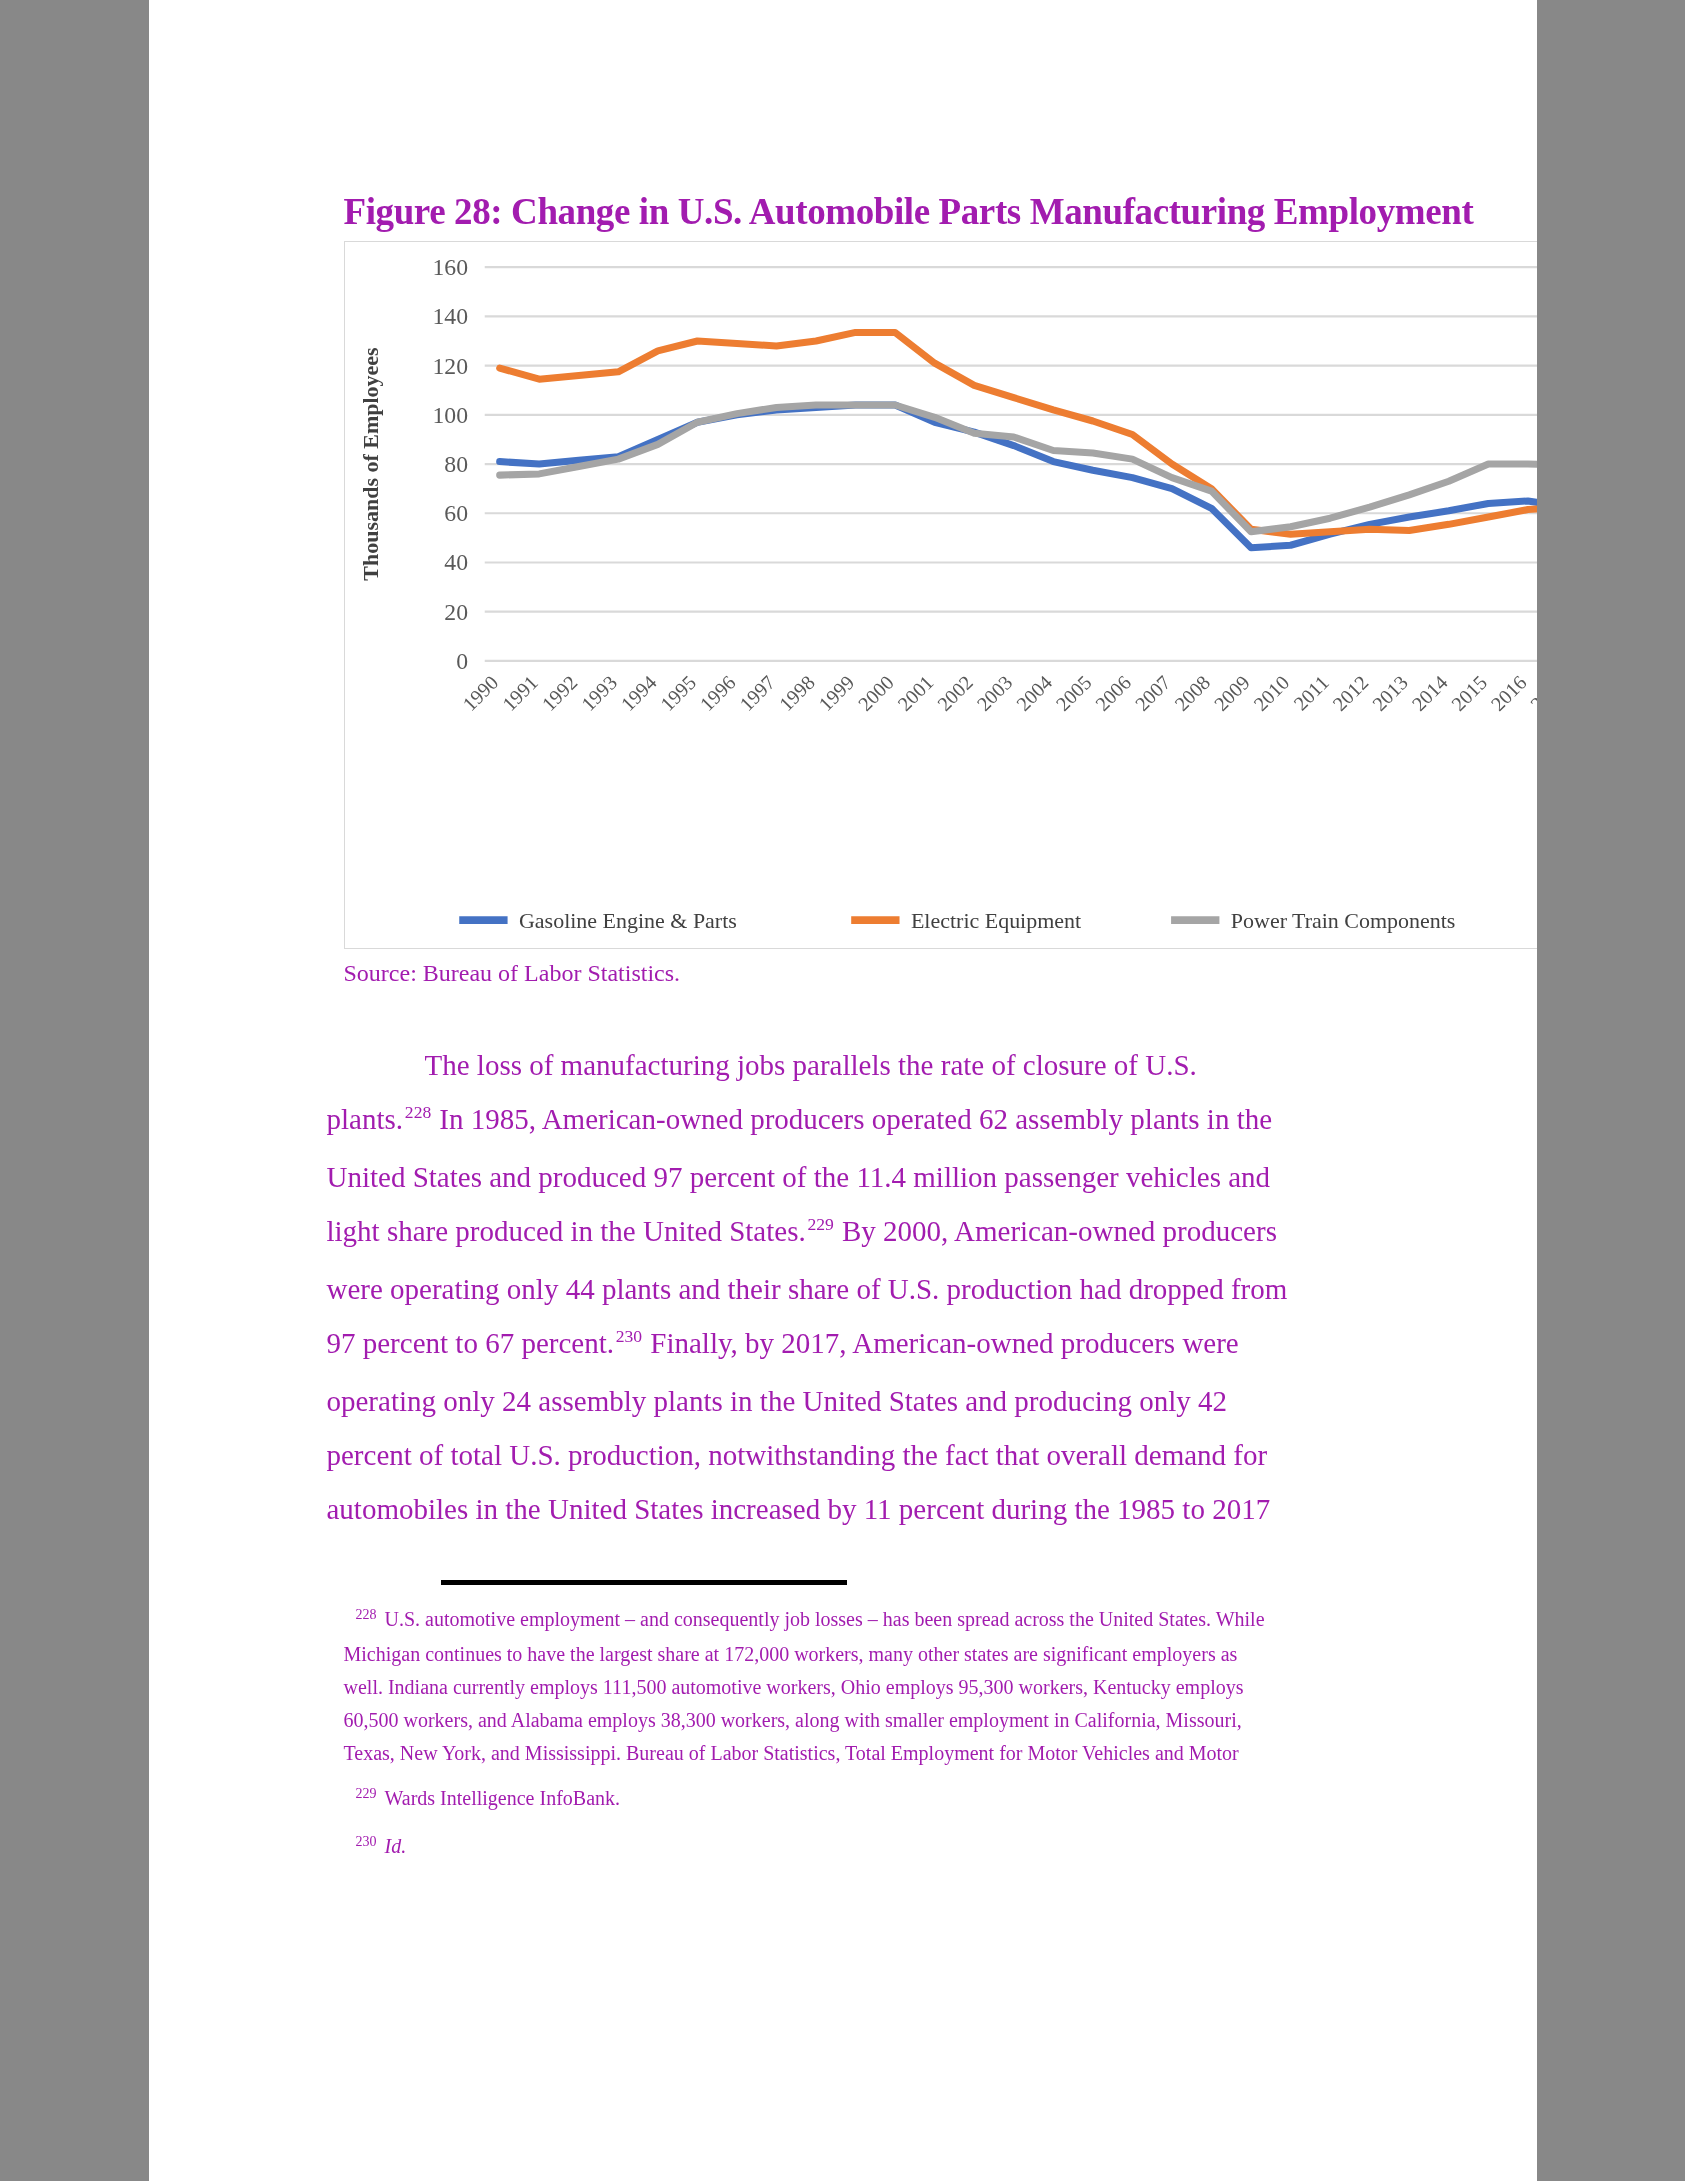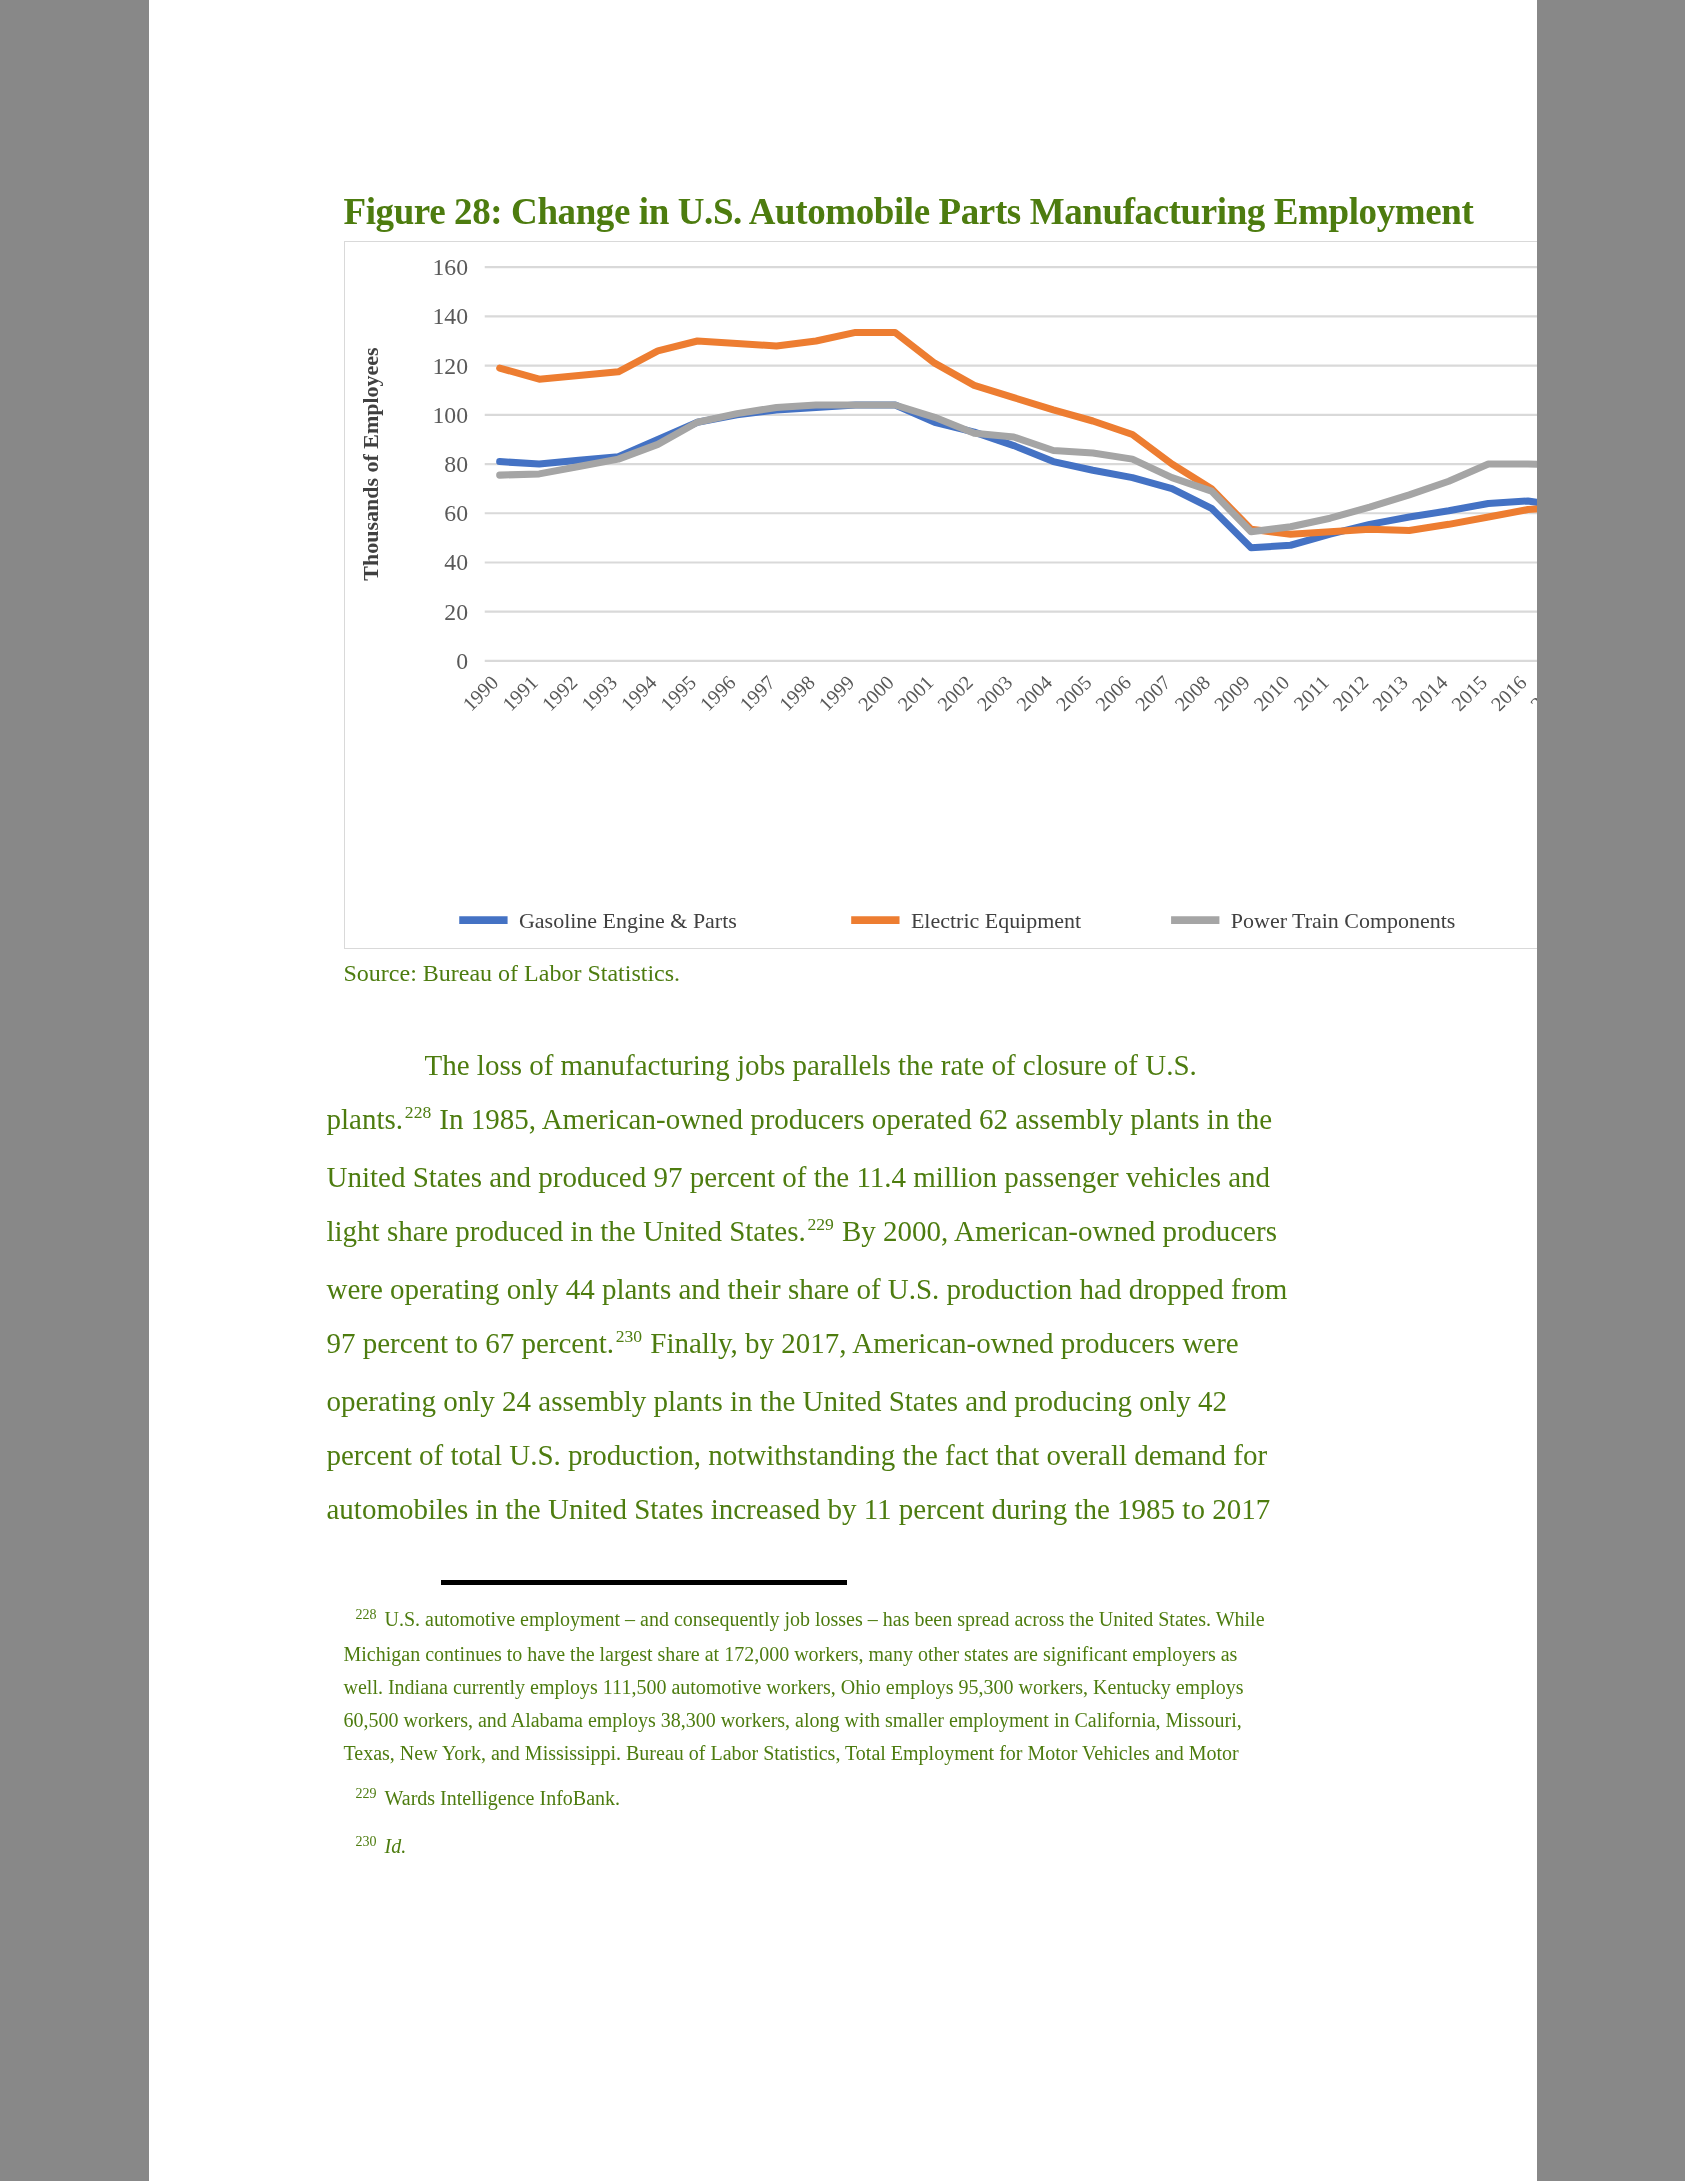--- a/index.html
+++ b/index.html
@@ -1,21 +1,21 @@
 <!DOCTYPE html>
 <html style="font-size:14px"><head>
 <meta charset="utf-8">
 <style>
   html,body{margin:0;padding:0;background:#888;}
   .page{
     position:relative;
     width:1388px;height:2181px;
     background:#ffffff;
     font-family:"Liberation Serif","DejaVu Serif",serif;
-    color:#4d7c0f;
+    color:#a21caf;
     overflow:hidden;
     margin:0 auto;
   }
   .fig-title{
     position:absolute;left:195px;top:190px;
     font-size:37px;font-weight:bold;white-space:nowrap;
     letter-spacing:-0.4px;
   }
   .figure-box{
     position:absolute;left:195px;top:241px;

